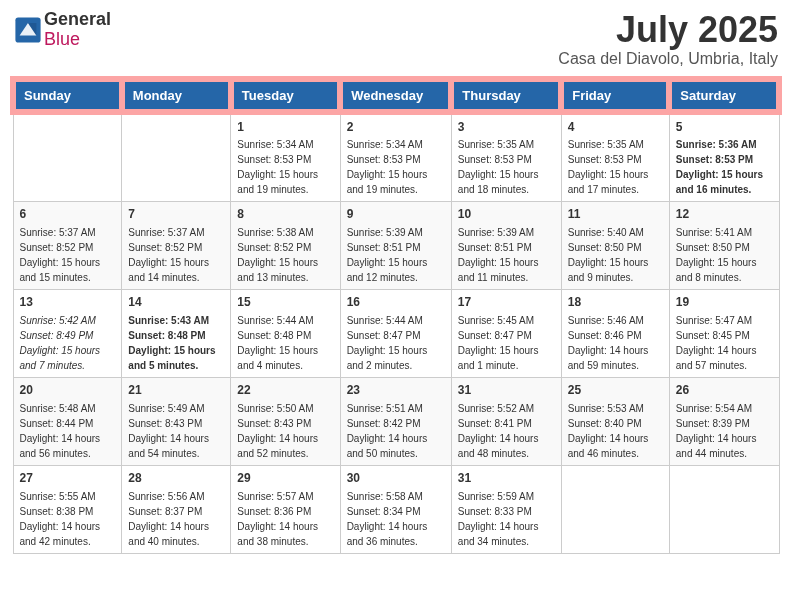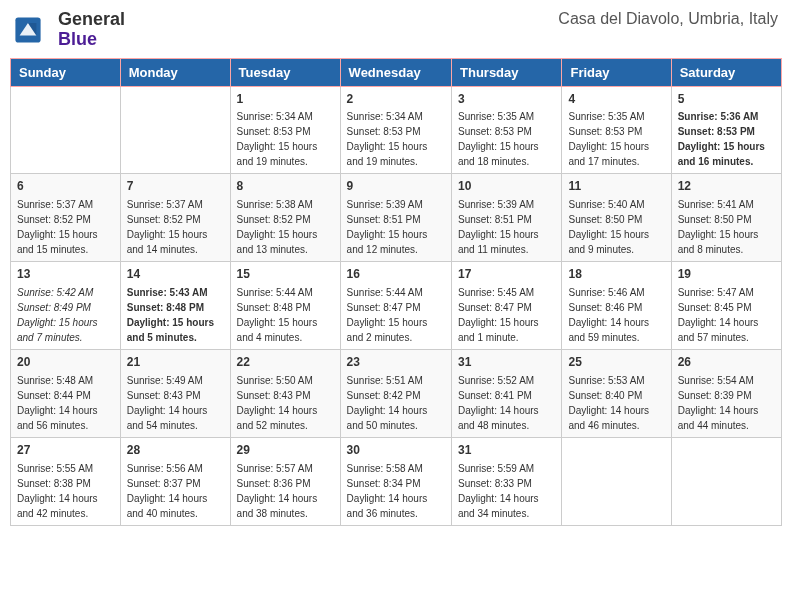--- a/index.html
+++ b/index.html
@@ -18,31 +18,30 @@
       padding: 0 4px;
     }
     .logo {
       display: flex;
       align-items: center;
     }
     .logo-text {
       display: flex;
       flex-direction: column;
       line-height: 1.1;
-      margin-left: 14px;
     }
     .logo-general {
       font-size: 18px;
       font-weight: bold;
       color: #333;
     }
     .logo-blue {
       font-size: 18px;
-      font-weight: bold;
-      color: #4c1d95;
+      font-weight: normal;
+      color: #be185d;
     }
     .logo-icon {
       width: 28px;
       height: 28px;
       margin-right: 2px;
     }
     .title-block {
       text-align: right;
     }
     .month-title {
@@ -59,21 +58,21 @@
       width: 100%;
       border-collapse: collapse;
       border: 1px solid #ccc;
     }
     .calendar th {
       background-color: #2566a8;
       color: #fff;
       text-align: left;
       padding: 6px 8px;
       font-size: 13px;
-      border: 1px solid #fca5a5;
+      border: 6px solid #fca5a5;
     }
     .calendar td {
       vertical-align: top;
       padding: 4px 6px;
       border: 1px solid #ccc;
       width: 113px;
       min-height: 80px;
       background: #fff;
       font-size: 10.5px;
       color: #333;
@@ -105,20 +104,21 @@
       <rect x="2" y="2" width="36" height="36" rx="4" fill="#2566a8"></rect>
       <polygon points="8,28 20,10 32,28" fill="white" opacity="0.9"></polygon>
       <polygon points="20,10 32,10 32,28" fill="#1a4a80" opacity="0.5"></polygon>
     </svg>
     <div class="logo-text">
       <span class="logo-general">General</span>
       <span class="logo-blue">Blue</span>
     </div>
   </div>
   <div class="title-block">
+    <div class="month-title">July 2025</div>
     <div class="location">Casa del Diavolo, Umbria, Italy</div>
   </div>
 </div>
 
 <table class="calendar">
   <thead>
     <tr>
     <th>Sunday</th>
         <th>Monday</th>
         <th>Tuesday</th>

